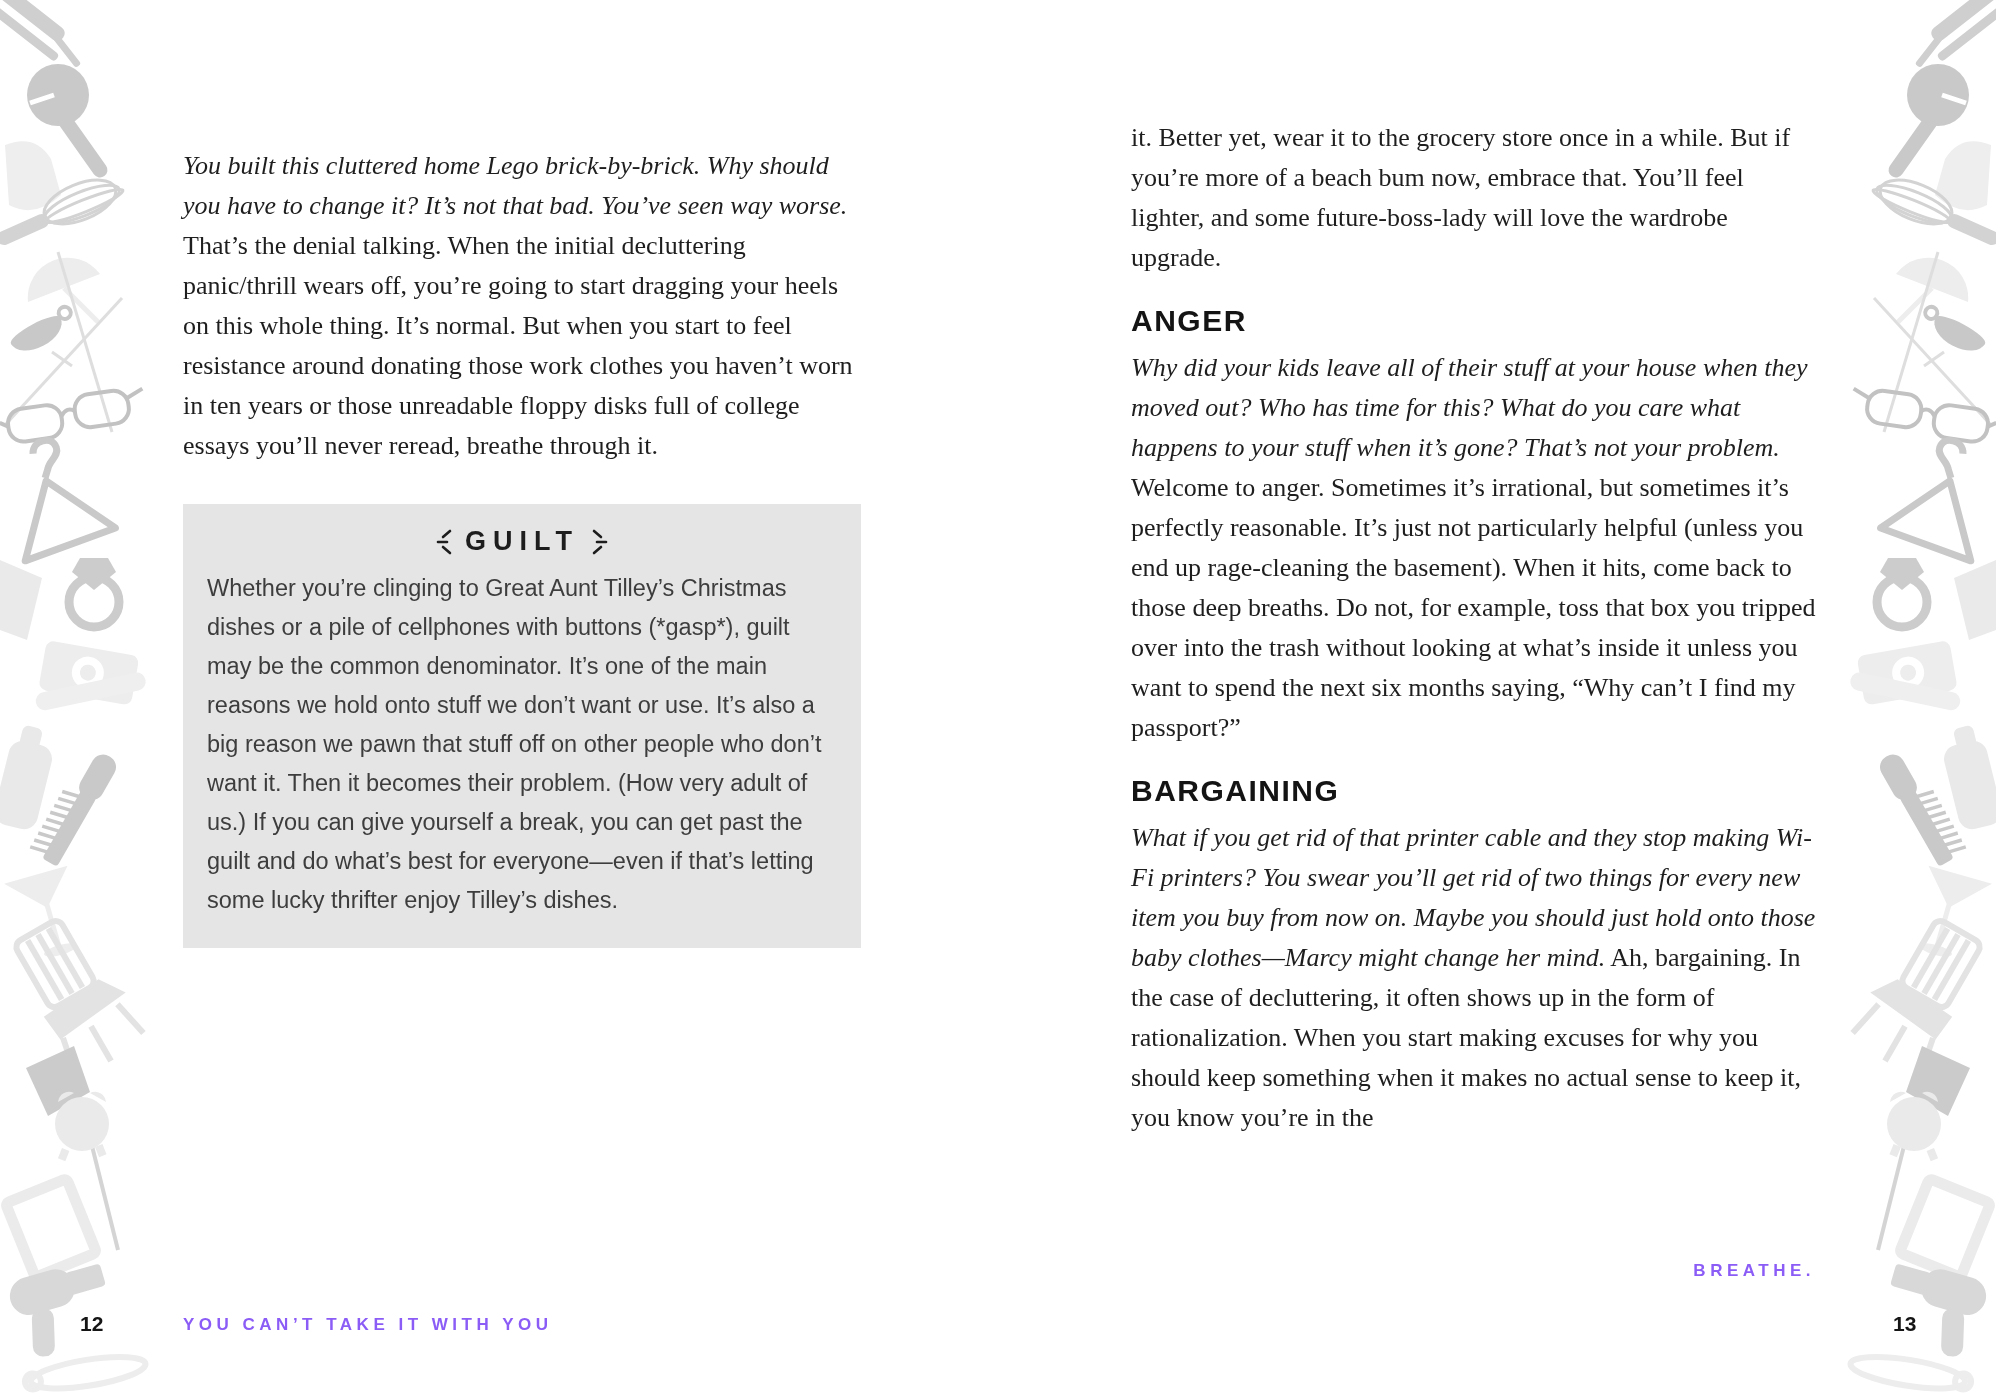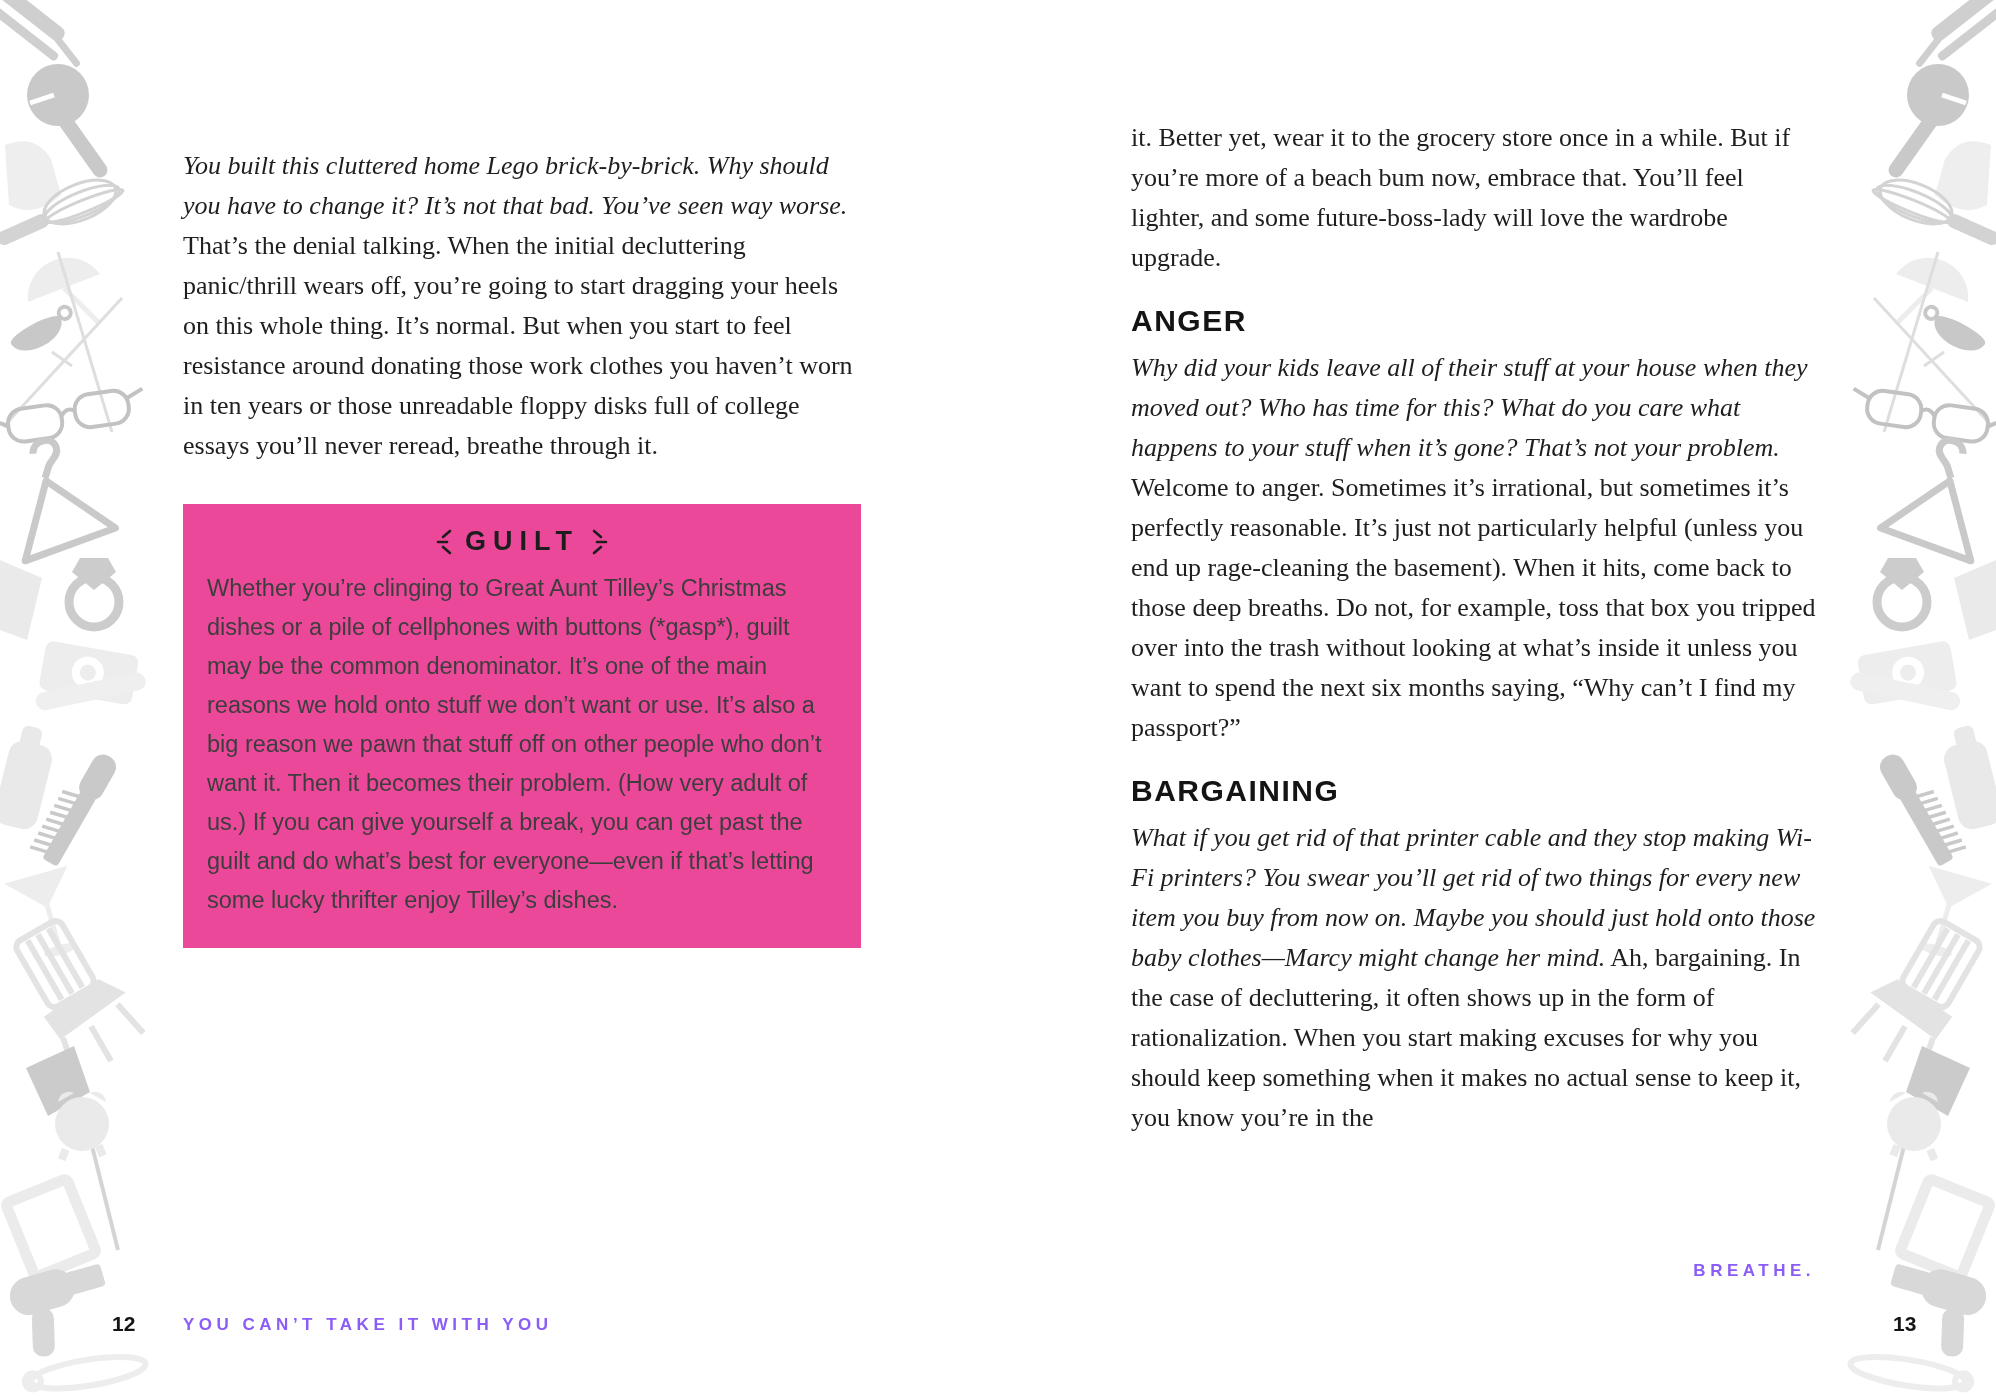--- a/index.html
+++ b/index.html
@@ -22,21 +22,21 @@
     font-family:"Liberation Sans", sans-serif;
     font-weight:700;font-size:30px;letter-spacing:1.5px;
     margin:0;color:#141414;
   }
   .col-right h2.sec{margin-top:26px;margin-bottom:10px;}
   p.bodytext{font-size:26px;line-height:40px;margin:0;color:#1e1e1e;}
   p.first{margin-top:8px;}
   em.lead{font-style:italic;}
   .indent{text-indent:35px;}
   .guilt{
-    background:#ec4899;
+    background:#e5e5e5;
     margin-top:38px;
     padding:22px 24px 28px 24px;
   }
   .guilt-head{display:flex;align-items:center;justify-content:center;gap:10px;}
   .guilt-title{
     font-family:"Liberation Sans", sans-serif;
     font-weight:700;font-size:27px;letter-spacing:7px;
     margin:0;color:#1d1d1d;
   }
   .guilt-text{
@@ -48,21 +48,21 @@
     position:absolute;
     font-family:"Liberation Sans", sans-serif;
     font-weight:700;font-size:21px;color:#151515;
   }
   .running{
     position:absolute;
     font-family:"Liberation Sans", sans-serif;
     font-weight:700;font-size:17px;letter-spacing:4.5px;color:#8b5cf6;
     white-space:nowrap;
   }
-  .num-12{left:80px;top:1312px;margin-left:32px;}
+  .num-12{left:80px;top:1312px;}
   .run-left{left:183px;top:1315px;}
   .run-right{right:181px;top:1261px;}
   .num-13{left:1893px;top:1312px;}
   .sparkle{flex:0 0 auto;}
 </style>
 </head>
 <body>
 
 <div class="spread">
 

